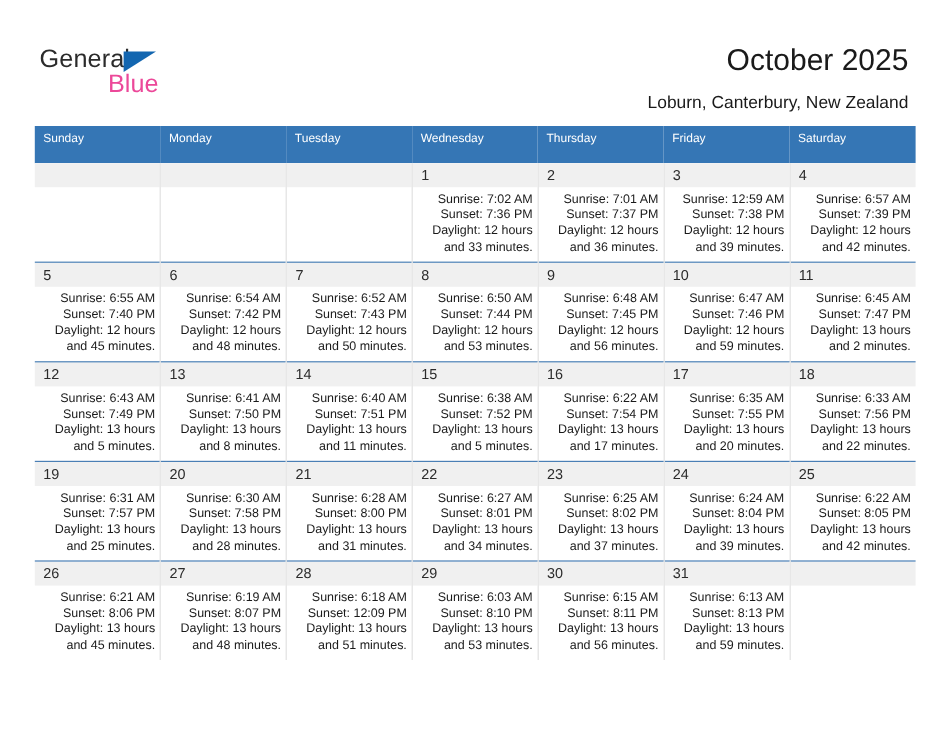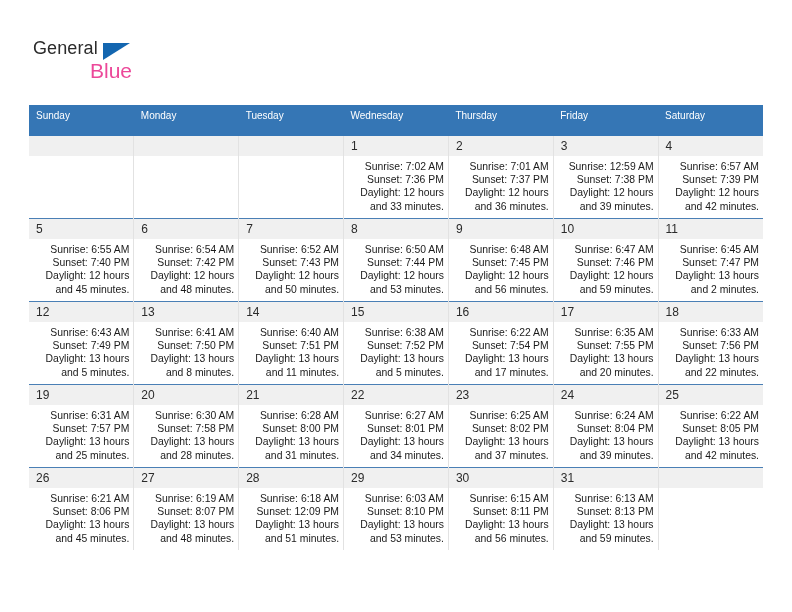--- a/index.html
+++ b/index.html
@@ -33,21 +33,21 @@
     position: absolute;
     left: 33px;
     top: 38px;
     width: 200px;
     height: 48px;
   }
   .logo-general {
     position: absolute;
     left: 0;
     top: 0;
-    font-size: 18px;
+    font-size: 21px;
     letter-spacing: 0.1px;
     color: #2b2b2b;
     font-family: "Liberation Sans", sans-serif;
   }
   .logo-triangle {
     position: absolute;
     left: 70px;
     top: 5px;
     width: 0;
     height: 0;
@@ -149,20 +149,22 @@
 <body>
 
 <div class="page">
 
   <div class="topbar">
     <div class="logo">
       <span class="logo-general">General</span>
       <span class="logo-triangle"></span>
       <span class="logo-blue">Blue</span>
     </div>
+    <div class="title">October 2025</div>
+    <div class="subtitle">Loburn, Canterbury, New Zealand</div>
   </div>
 
   <table class="calendar">
     <thead>
       <tr id="weekday-row">
           <th>Sunday</th>
           <th>Monday</th>
           <th>Tuesday</th>
           <th>Wednesday</th>
           <th>Thursday</th>

